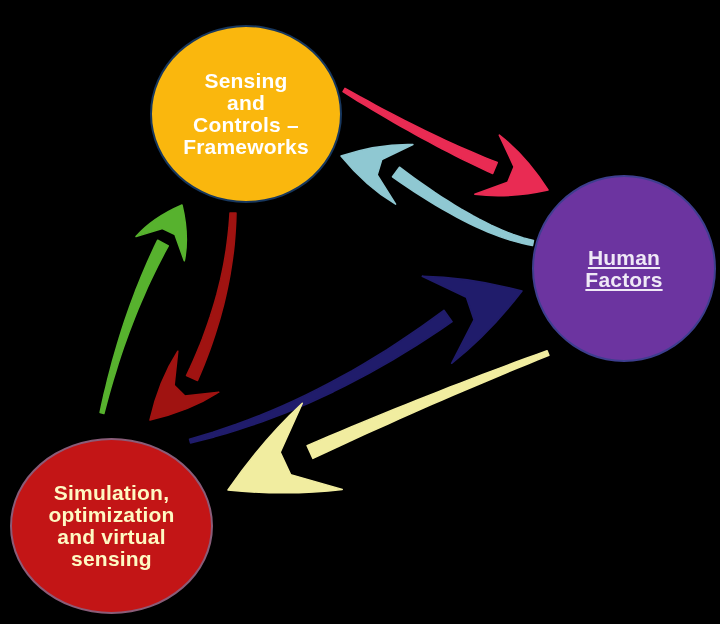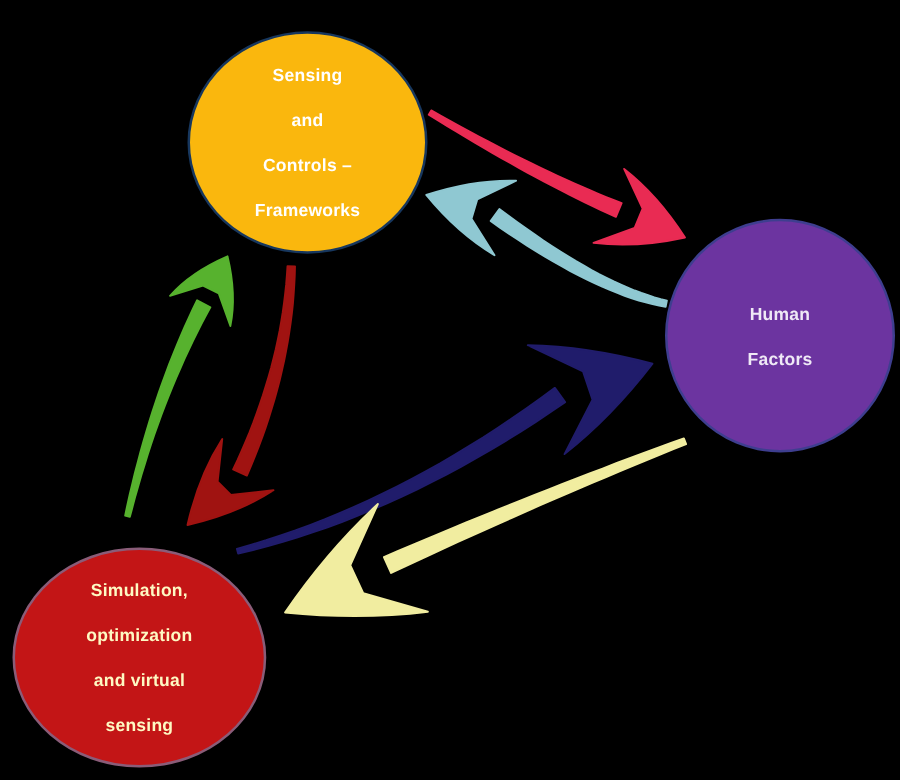--- a/index.html
+++ b/index.html
@@ -7,21 +7,21 @@
     position:relative;width:720px;height:624px;background:#000000;
     font-family:"Liberation Sans", sans-serif;overflow:hidden;
   }
   .arrows-layer{position:absolute;left:0;top:0;width:720px;height:624px;}
   .node{
     position:absolute;border-radius:50%;border:2px solid #000;
     display:flex;align-items:center;justify-content:center;
     text-align:center;box-sizing:border-box;
   }
   .node-label{
-    font-weight:bold;font-size:14px;line-height:36px;
+    font-weight:bold;font-size:21px;line-height:22px;
     white-space:pre-line;letter-spacing:0.2px;
   }
 </style>
 </head>
 <body>
 
 <div class="stage">
 
   <svg class="arrows-layer" width="720" height="624" viewBox="0 0 720 624" xmlns="http://www.w3.org/2000/svg">
       <g>
@@ -50,21 +50,21 @@
       </g>
     </svg>
 
   <div class="node" style="left: 150px; top: 25px; width: 192px; height: 178px; background: rgb(250, 183, 13); border-color: rgb(23, 55, 94); color: rgb(255, 255, 255);">
     <span class="node-label">Sensing
 and
 Controls –
 Frameworks</span>
   </div>
 
-  <div class="node" style="left: 532px; top: 175px; width: 184px; height: 187px; background: rgb(108, 52, 160); border-color: rgb(62, 62, 143); color: rgb(239, 233, 246);">
+  <div class="node" style="left: 532px; top: 175px; width: 184px; height: 187px; background: rgb(108, 52, 160); border-color: rgb(62, 62, 143); color: rgb(239, 233, 246); text-decoration: underline;">
     <span class="node-label">Human
 Factors</span>
   </div>
 
   <div class="node" style="left: 10px; top: 438px; width: 203px; height: 176px; background: rgb(195, 21, 22); border-color: rgb(138, 92, 120); color: #fef9c3;">
     <span class="node-label">Simulation,
 optimization
 and virtual
 sensing</span>
   </div>

